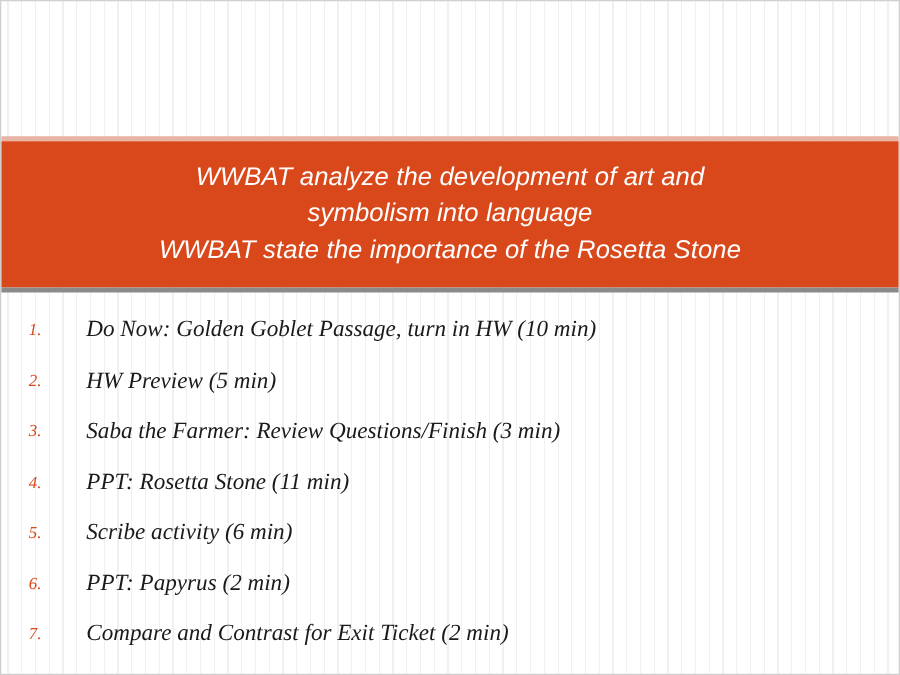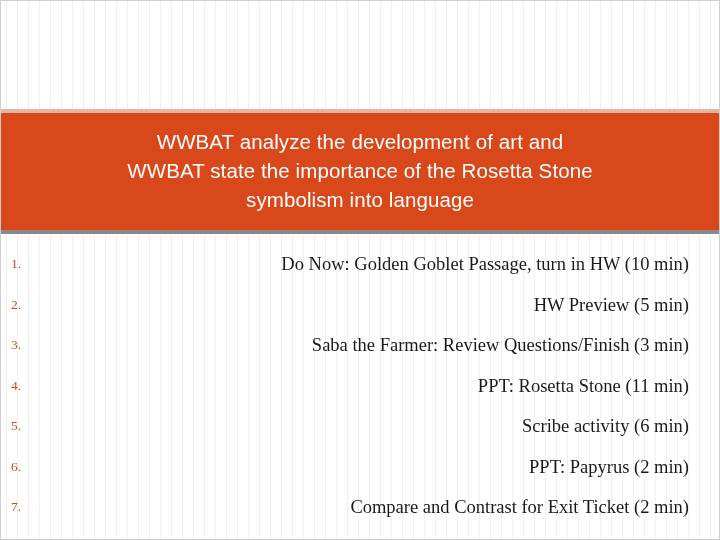--- a/index.html
+++ b/index.html
@@ -24,20 +24,21 @@
       to right,
       #ffffff 0px,
       #ffffff 5px,
       #f0f0f0 5px,
       #f0f0f0 6px,
       #ffffff 6px,
       #ffffff 11px
     );
     border: 1px solid #cfcfcf;
     overflow: hidden;
+    font-style: italic;
   }
 
   
   .top-space {
     height: 108px;
   }
 
   
   .banner-rule-top {
     height: 4px;
@@ -61,22 +62,21 @@
   .title-line {
     color: #ffffff;
     font-family: "Liberation Sans", sans-serif;
     font-size: 20.5px;
     line-height: 29px;
     font-weight: normal;
     letter-spacing: 0.1px;
   }
 
   .body-area {
-    padding: 18px 0 0 0;
-    text-align: right;
+    padding: 18px 0 0 12px;
   }
 
   ol.agenda {
     list-style: none;
     margin: 0;
     padding: 0 30px 0 8px;
     counter-reset: agenda;
   }
 
   ol.agenda li {
@@ -107,22 +107,22 @@
 <body>
 
 <div class="slide">
 
   <div class="top-space"></div>
 
   <div class="banner-rule-top"></div>
 
   <div class="title-banner">
     <div class="title-line">WWBAT analyze the development of art and</div>
+    <div class="title-line">symbolism into language</div>
     <div class="title-line">WWBAT state the importance of the Rosetta Stone</div>
-    <div class="title-line">symbolism into language</div>
   </div>
 
   <div class="banner-rule-bottom"></div>
 
   <div class="body-area">
     <ol class="agenda">
       <li>Do Now: Golden Goblet Passage, turn in HW (10 min)</li>
       <li>HW Preview (5 min)</li>
       <li>Saba the Farmer: Review Questions/Finish (3 min)</li>
       <li>PPT: Rosetta Stone (11 min)</li>

